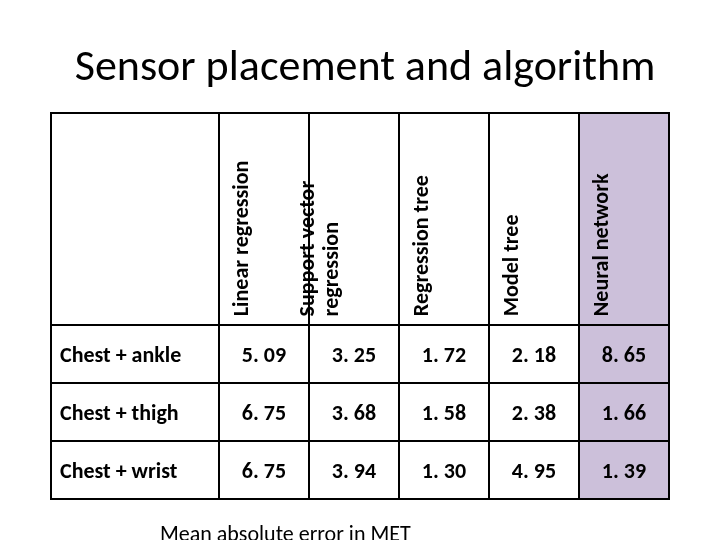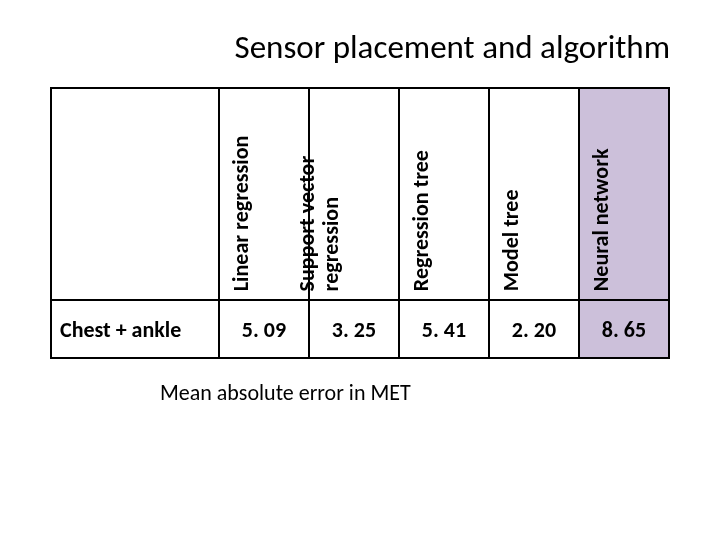--- a/index.html
+++ b/index.html
@@ -12,24 +12,24 @@
     color: #000;
   }
   .slide {
     width: 720px;
     height: 540px;
     box-sizing: border-box;
     padding: 20px 50px 0 50px;
     position: relative;
   }
   .title {
-    font-size: 33px;
+    font-size: 44px;
     font-weight: 400;
-    text-align: right;
-    margin: 7px 0 20px 10px;
+    text-align: center;
+    margin: 18px 0 20px 10px;
   }
   table {
     border-collapse: collapse;
     width: 100%;
     table-layout: fixed;
   }
   th, td {
     border: 2px solid #000;
     padding: 6px 8px;
     vertical-align: middle;
@@ -104,22 +104,38 @@
         <th class="colhdr highlight">
           <div class="vwrap">Neural network</div>
         </th>
       </tr>
     </thead>
     <tbody>
       <tr>
         <th class="rowhdr">Chest + ankle</th>
         <td>5. 09</td>
         <td>3. 25</td>
-        <td>5. 41</td>
-        <td>2. 20</td>
+        <td>1. 72</td>
+        <td>2. 18</td>
         <td class="highlight">8. 65</td>
+      </tr>
+      <tr>
+        <th class="rowhdr">Chest + thigh</th>
+        <td>6. 75</td>
+        <td>3. 68</td>
+        <td>1. 58</td>
+        <td>2. 38</td>
+        <td class="highlight">1. 66</td>
+      </tr>
+      <tr>
+        <th class="rowhdr">Chest + wrist</th>
+        <td>6. 75</td>
+        <td>3. 94</td>
+        <td>1. 30</td>
+        <td>4. 95</td>
+        <td class="highlight">1. 39</td>
       </tr>
     </tbody>
   </table>
 
   <div class="caption">Mean absolute error in MET</div>
 
 </div>
 
 </body></html>

